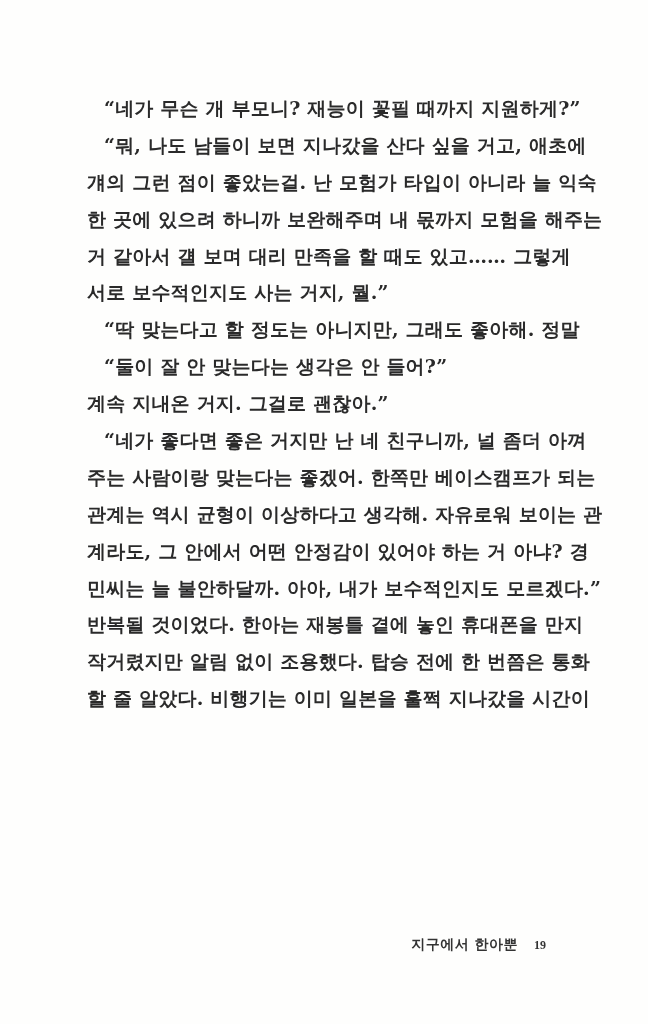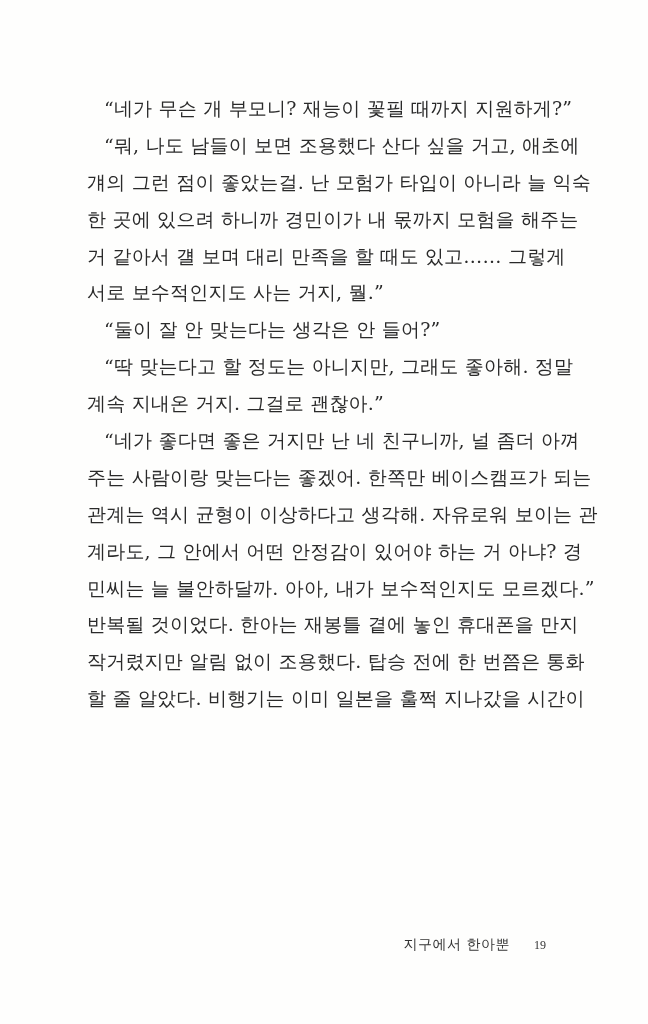--- a/index.html
+++ b/index.html
@@ -14,20 +14,21 @@
       overflow: hidden;
       color: #2a2a2a;
       font-family: "DejaVu Serif", "Liberation Serif", serif;
     }
     .page {
       position: absolute;
       left: 0; top: 0;
       width: 648px;
       height: 1024px;
       background: #fefefd;
+      font-weight: bold;
     }
     .body-text {
       position: absolute;
       left: 87px;
       top: 90px;
       width: 460px;
     }
     .line {
       height: 36.9px;
       line-height: 36.9px;
@@ -50,41 +51,41 @@
       top: 932px;
       width: 146px;
       height: 26px;
       display: flex;
       justify-content: flex-end;
       align-items: center;
       font-size: 14px;
       color: #333333;
     }
     .footer .running-title {
-      margin-right: 24px;
+      margin-right: 16px;
       letter-spacing: 0.5px;
     }
     .footer .page-number {
       font-family: "Liberation Serif", serif;
       font-size: 12px;
     }
   </style>
 </head>
 <body>
 
 <div class="page">
   <div class="body-text">
     <span class="line indent last">“네가 무슨 개 부모니? 재능이 꽃필 때까지 지원하게?”</span>
-    <span class="line indent">“뭐, 나도 남들이 보면 조용했다 산다 싶을 거고, 애초에</span>
+    <span class="line indent">“뭐, 나도 남들이 보면 지나갔을 산다 싶을 거고, 애초에</span>
     <span class="line">걔의 그런 점이 좋았는걸. 난 모험가 타입이 아니라 늘 익숙</span>
-    <span class="line">한 곳에 있으려 하니까 경민이가 내 몫까지 모험을 해주는</span>
+    <span class="line">한 곳에 있으려 하니까 보완해주며 내 몫까지 모험을 해주는</span>
     <span class="line">거 같아서 걜 보며 대리 만족을 할 때도 있고…… 그렇게</span>
     <span class="line last">서로 보수적인지도 사는 거지, 뭘.”</span>
+    <span class="line indent">“딱 맞는다고 할 정도는 아니지만, 그래도 좋아해. 정말</span>
     <span class="line indent last">“둘이 잘 안 맞는다는 생각은 안 들어?”</span>
-    <span class="line indent">“딱 맞는다고 할 정도는 아니지만, 그래도 좋아해. 정말</span>
     <span class="line last">계속 지내온 거지. 그걸로 괜찮아.”</span>
     <span class="line indent">“네가 좋다면 좋은 거지만 난 네 친구니까, 널 좀더 아껴</span>
     <span class="line">주는 사람이랑 맞는다는 좋겠어. 한쪽만 베이스캠프가 되는</span>
     <span class="line">관계는 역시 균형이 이상하다고 생각해. 자유로워 보이는 관</span>
     <span class="line">계라도, 그 안에서 어떤 안정감이 있어야 하는 거 아냐? 경</span>
     <span class="line last">민씨는 늘 불안하달까. 아아, 내가 보수적인지도 모르겠다.”</span>
     <span class="line">반복될 것이었다. 한아는 재봉틀 곁에 놓인 휴대폰을 만지</span>
     <span class="line">작거렸지만 알림 없이 조용했다. 탑승 전에 한 번쯤은 통화</span>
     <span class="line">할 줄 알았다. 비행기는 이미 일본을 훌쩍 지나갔을 시간이</span>
   </div>

